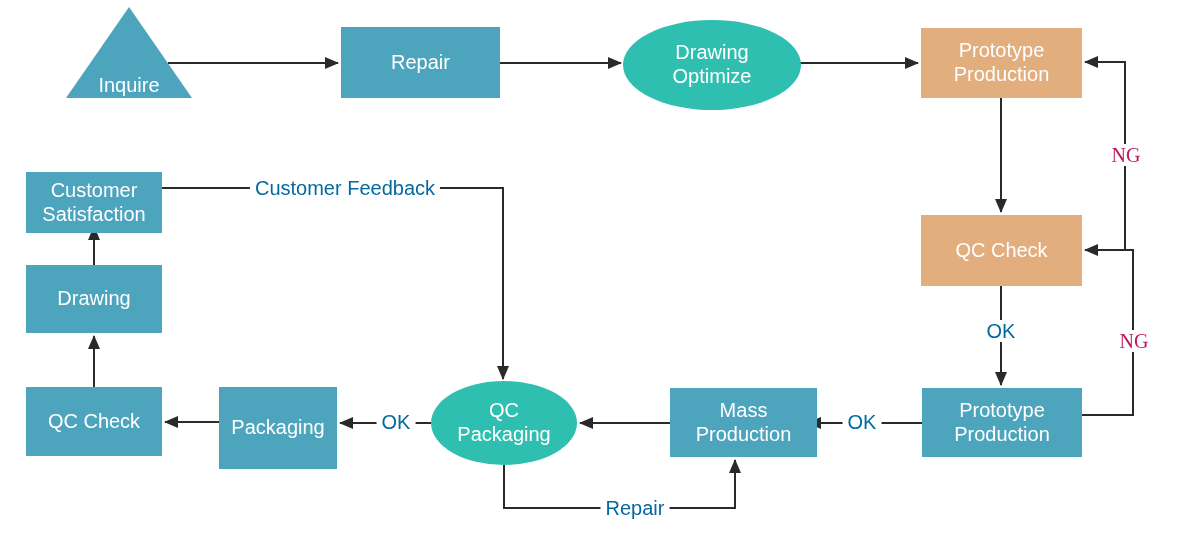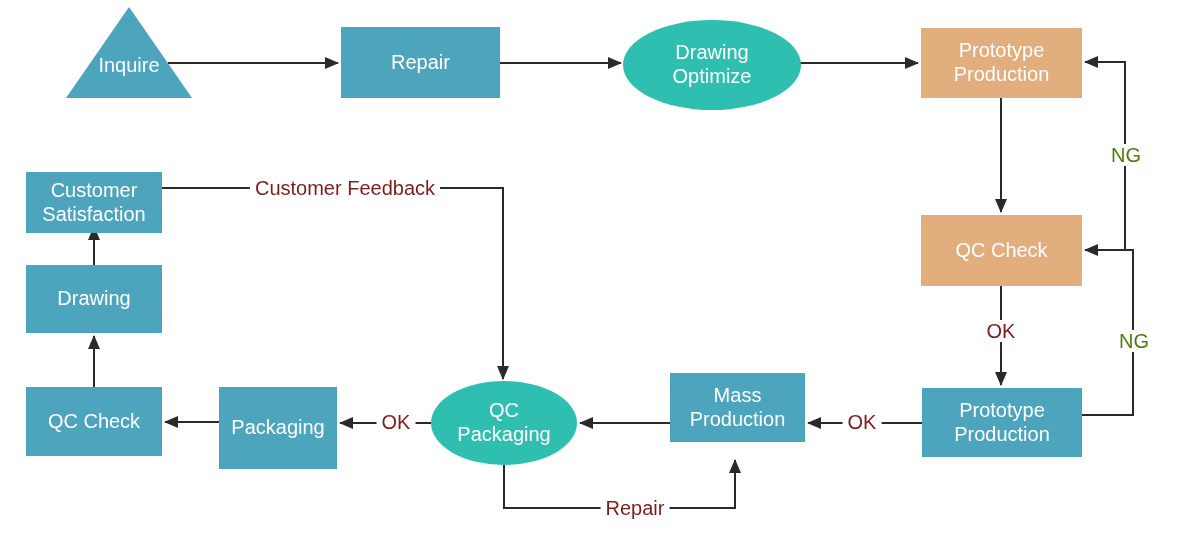--- a/index.html
+++ b/index.html
@@ -13,28 +13,28 @@
     position:absolute;display:flex;align-items:center;justify-content:center;
     text-align:center;color:#ffffff;font-size:20px;line-height:1.18;
     white-space:pre-line;box-sizing:border-box;
   }
   .blue{background:#4DA4BD;}
   .orange{background:#E2AE7D;}
   .teal{background:#2FBFB0;}
   .ellipse{border-radius:50%;}
   .tri{
     clip-path:polygon(50% 0,100% 100%,0 100%);
-    align-items:flex-end;padding-bottom:20px;
+    align-items:flex-end;
   }
   .lbl{
-    position:absolute;background:#ffffff;color:#7f1d1d;font-size:20px;
+    position:absolute;background:#ffffff;color:#0369a1;font-size:20px;
     line-height:1.1;padding:0 5px;transform:translate(-50%,-50%);
     white-space:nowrap;text-align:center;
   }
-  .ng{color:#4d7c0f;}
+  .ng{color:#be185d;font-family:Liberation Serif, serif;}
 </style>
 </head>
 <body>
 
 <div class="diagram">
 
   <svg class="connectors" width="1187" height="540" viewBox="0 0 1187 540">
     <defs>
       <marker id="arrow" markerUnits="userSpaceOnUse" markerWidth="15" markerHeight="12" refX="13" refY="6" orient="auto">
         <path d="M0,0 L14,6 L0,12 Z" fill="#2A2A2A"></path>
@@ -67,21 +67,21 @@
 Optimize</div>
 
   <div class="node orange" style="left:921px;top:28px;width:161px;height:70px">Prototype
 Production</div>
 
   <div class="node orange" style="left:921px;top:215px;width:161px;height:71px">QC Check</div>
 
   <div class="node blue" style="left:922px;top:388px;width:160px;height:69px">Prototype
 Production</div>
 
-  <div class="node blue" style="left:670px;top:373px;width:135px;height:69px">Mass
+  <div class="node blue" style="left:670px;top:388px;width:147px;height:69px">Mass
 Production</div>
 
   <div class="node teal ellipse" style="left:431px;top:381px;width:146px;height:84px">QC
 Packaging</div>
 
   <div class="node blue" style="left:219px;top:387px;width:118px;height:82px">Packaging</div>
 
   <div class="node blue" style="left:26px;top:387px;width:136px;height:69px">QC Check</div>
 
   <div class="node blue" style="left:26px;top:265px;width:136px;height:68px">Drawing</div>

